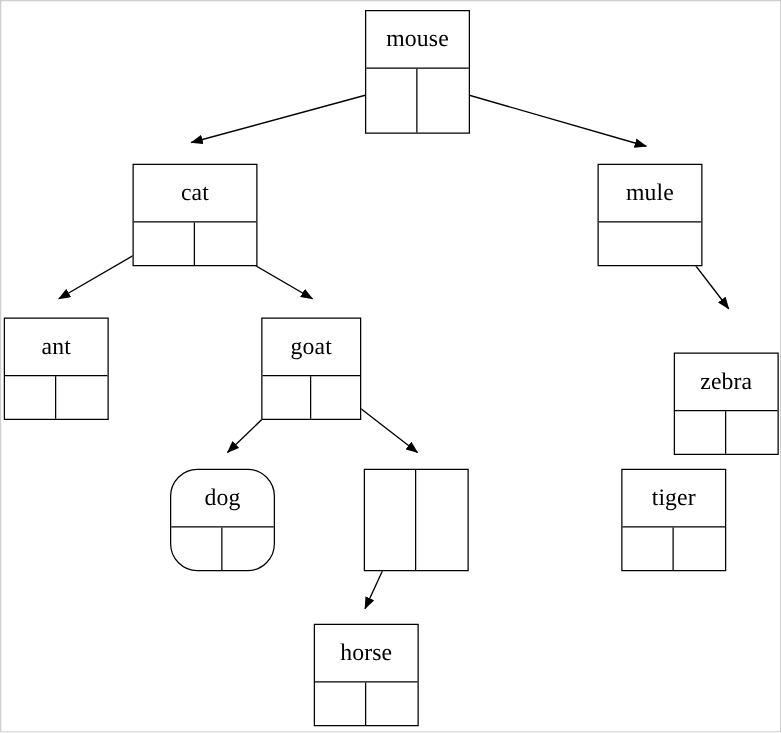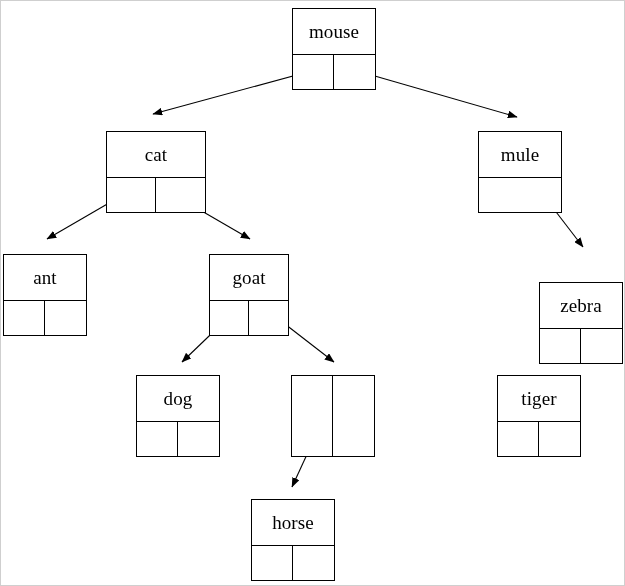--- a/index.html
+++ b/index.html
@@ -78,21 +78,21 @@
         <line x1="168" y1="191" x2="249" y2="238" stroke="#000000" stroke-width="1.1" marker-end="url(#arrowhead)"></line>
         <line x1="539" y1="190" x2="582" y2="246" stroke="#000000" stroke-width="1.1" marker-end="url(#arrowhead)"></line>
         <line x1="231" y1="313" x2="181" y2="361" stroke="#000000" stroke-width="1.1" marker-end="url(#arrowhead)"></line>
         <line x1="271" y1="313" x2="333" y2="361" stroke="#000000" stroke-width="1.1" marker-end="url(#arrowhead)"></line>
         <line x1="562" y1="312" x2="539" y2="362" stroke="#000000" stroke-width="1.1" marker-end="url(#arrowhead)"></line>
         <line x1="314" y1="436" x2="291" y2="486" stroke="#000000" stroke-width="1.1" marker-end="url(#arrowhead)"></line>
       </g>
   </svg>
 
   <div id="node-layer">
-      <div class="node" style="left: 291px; top: 7px; width: 84px; height: 82px;">
+      <div class="node" style="left: 291px; top: 7px; width: 84px; height: 99px;">
         <div class="node-label" style="flex-basis: 46px;">mouse</div>
         <div class="node-ptrs">
           <div class="ptr-cell left"></div>
           <div class="ptr-cell right"></div>
         </div>
       </div>
       <div class="node" style="left: 105px; top: 130px; width: 100px; height: 82px;">
         <div class="node-label" style="flex-basis: 46px;">cat</div>
         <div class="node-ptrs">
           <div class="ptr-cell left"></div>
@@ -120,21 +120,21 @@
           <div class="ptr-cell right"></div>
         </div>
       </div>
       <div class="node" style="left: 538px; top: 253px; width: 84px; height: 82px; margin-top: 28px;">
         <div class="node-label" style="flex-basis: 46px;">zebra</div>
         <div class="node-ptrs">
           <div class="ptr-cell left"></div>
           <div class="ptr-cell right"></div>
         </div>
       </div>
-      <div class="node" style="left: 135px; top: 374px; width: 84px; height: 82px;">
+      <div class="node" style="left: 135px; top: 374px; width: 84px; height: 82px; border-radius: 22px;">
         <div class="node-label" style="flex-basis: 46px;">dog</div>
         <div class="node-ptrs">
           <div class="ptr-cell left"></div>
           <div class="ptr-cell right"></div>
         </div>
       </div>
       <div class="node" style="left: 290px; top: 374px; width: 84px; height: 82px;">
         <div class="node-ptrs">
           <div class="ptr-cell left"></div>
           <div class="ptr-cell right"></div>

